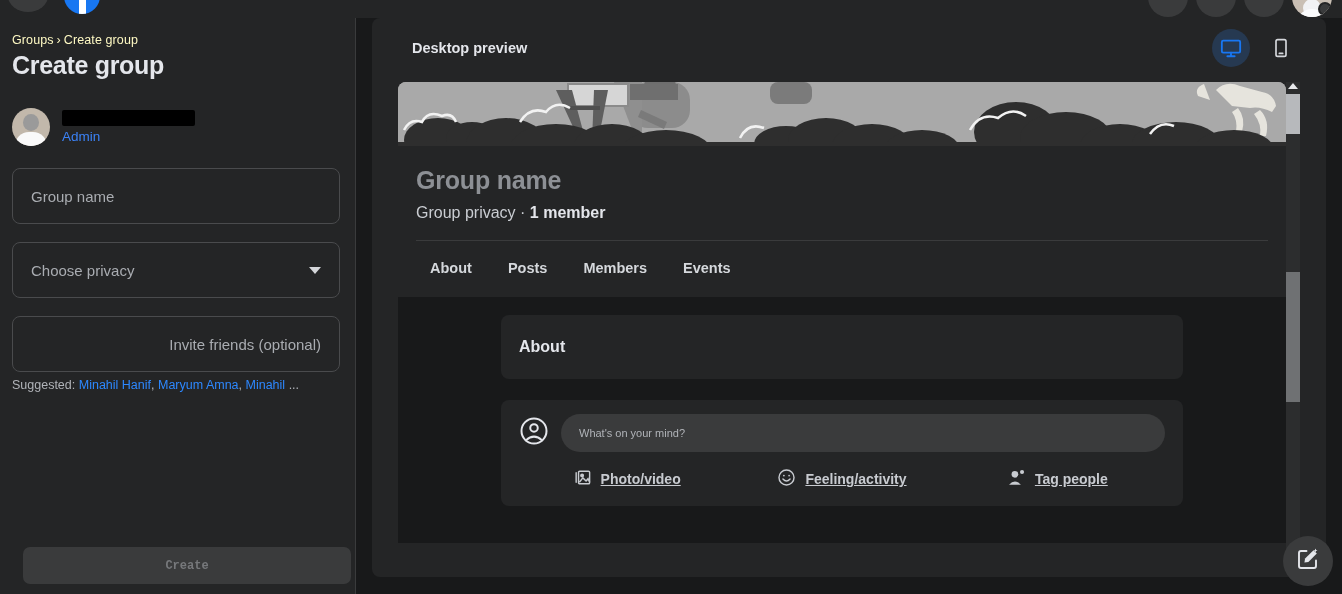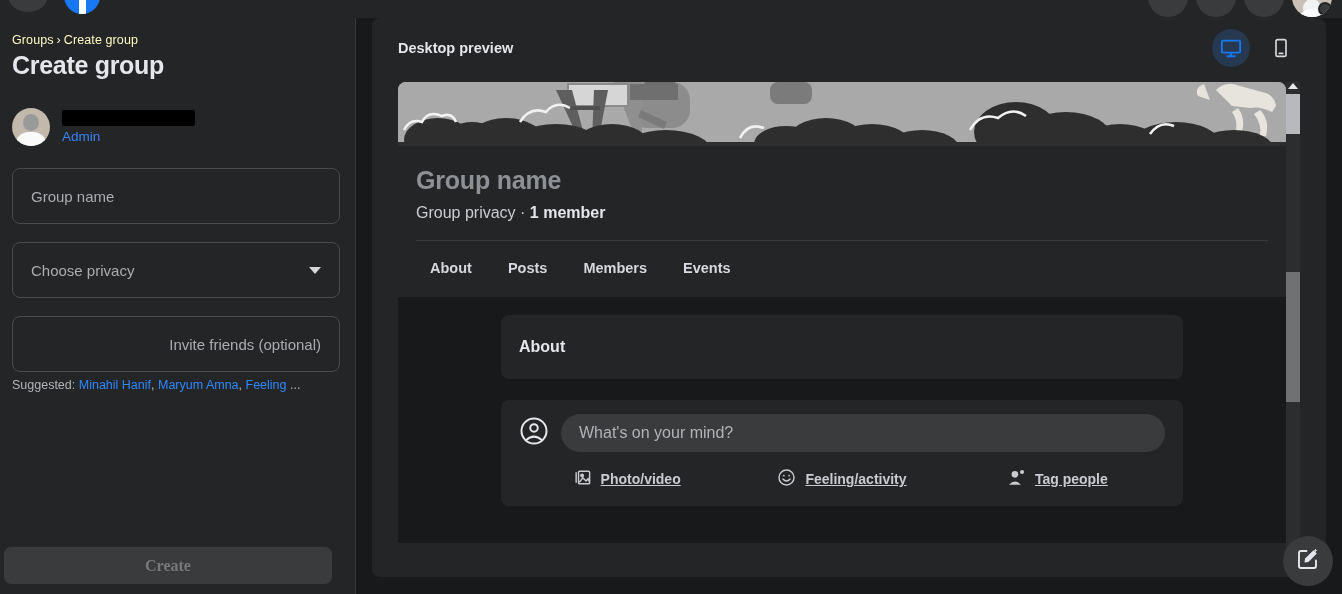--- a/index.html
+++ b/index.html
@@ -203,49 +203,49 @@
     white-space: nowrap;
     overflow: hidden;
   }
   .suggested a {
     color: #2d88ff;
     text-decoration: none;
   }
 
   .create-btn {
     position: absolute;
-    left: 4px; bottom: 10px;
+    left: 23px; bottom: 10px;
     width: 328px; height: 37px;
     background: #3a3b3c;
     border: none;
     border-radius: 7px;
     color: #76787b;
-    font-size: 16px;
+    font-size: 12px;
     font-weight: bold;
-    font-family: Liberation Serif, serif;
+    font-family: Liberation Mono, monospace;
     cursor: default;
   }
 
   
   .preview-pane {
     position: absolute;
     top: 18px; left: 372px;
     width: 954px; height: 559px;
     background: #242526;
     border-radius: 8px;
     overflow: hidden;
   }
   .preview-head {
     position: absolute;
     top: 0; left: 0;
     width: 954px; height: 62px;
   }
   .preview-head-title {
     position: absolute;
-    top: 22px; left: 26px;
+    top: 22px; left: 40px;
     font-size: 14.5px;
     font-weight: bold;
     color: #e4e6eb;
   }
   .device-toggle {
     position: absolute;
     top: 11px; right: 26px;
     display: flex;
     align-items: center;
     gap: 12px;
@@ -342,21 +342,21 @@
     gap: 12px;
   }
   .composer-input {
     flex: 1;
     height: 38px;
     background: #3a3b3c;
     border-radius: 19px;
     display: flex;
     align-items: center;
     padding: 0 18px;
-    font-size: 16px;
+    font-size: 11px;
     color: #b0b3b8;
   }
   .composer-actions {
     display: flex;
     margin-top: 16px;
   }
   .comp-act {
     flex: 1;
     display: flex;
     align-items: center;
@@ -459,21 +459,21 @@
     </div>
 
     <div class="field invite">
       <span>Invite friends (optional)</span>
     </div>
 
     <div class="suggested">
       <span>Suggested:</span>
       <a href="#">Minahil Hanif</a><span>,</span>
       <a href="#">Maryum Amna</a><span>,</span>
-      <a href="#">Feeling</a>
+      <a href="#">Minahil</a>
       <span>...</span>
     </div>
 
     <button class="create-btn">Create</button>
   </div>
 
   <div class="preview-pane">
 
     <div class="preview-head">
       <div class="preview-head-title">Desktop preview</div>

